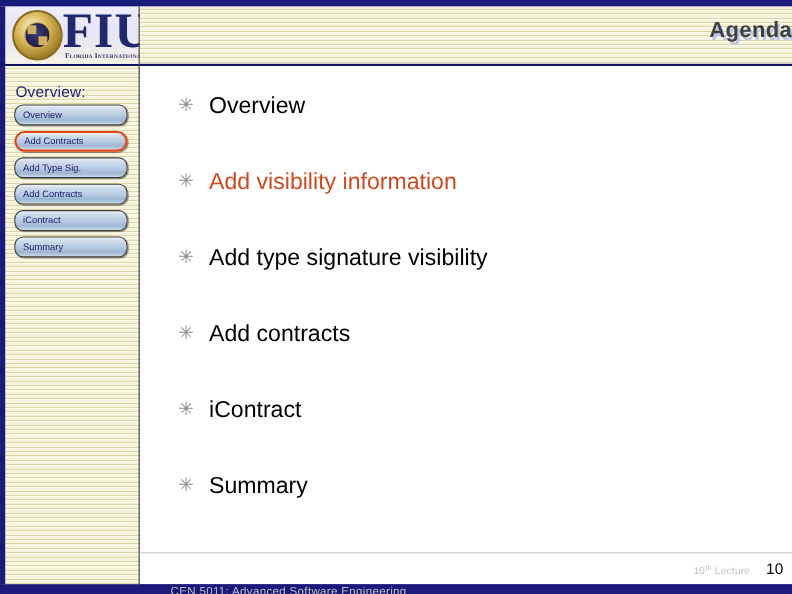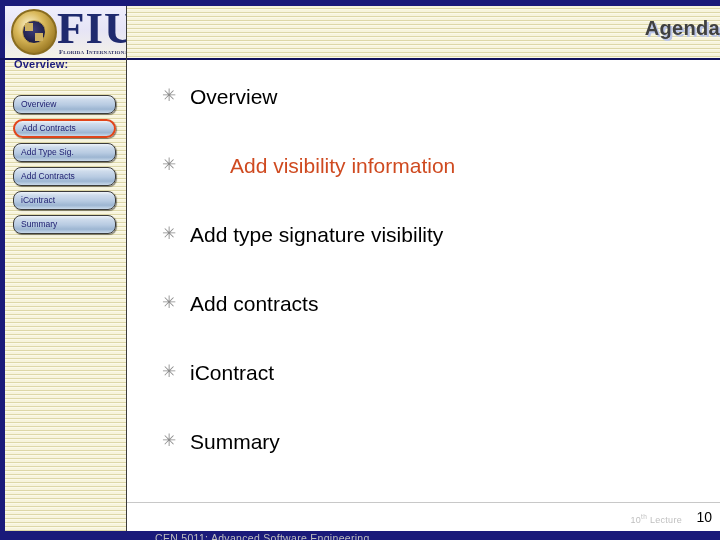--- a/index.html
+++ b/index.html
@@ -140,23 +140,23 @@
     font-weight: 700;
     color: #404040;
     text-shadow: 2px 2px 0 #b9c4e8;
     line-height: 40px;
     letter-spacing: 0.3px;
   }
 
   
   .side-title {
     position: absolute;
-    left: 14px; top: 58px;
-    font-size: 11px;
-    font-weight: 700;
+    left: 14px; top: 75px;
+    font-size: 14px;
+    font-weight: 400;
     color: #1b1b7c;
     letter-spacing: 0.2px;
   }
 
   .side-btn {
     position: absolute;
     left: 13px;
     width: 103px;
     height: 19px;
     box-sizing: border-box;
@@ -195,21 +195,21 @@
     text-align: left;
   }
   .bullet-text {
     position: absolute;
     left: 28px; top: 0;
     font-size: 21px;
     color: #000000;
     line-height: 30px;
     white-space: nowrap;
   }
-  .bullet-text.accent { color: #cf4a20; margin-left: 40px; }
+  .bullet-text.accent { color: #cf4a20; }
 
   
   .footer-left {
     position: absolute;
     left: 155px; top: 512px;
     font-size: 10.5px;
     color: #bfbfbf;
     letter-spacing: 0.3px;
     margin-top: 20px;
   }

